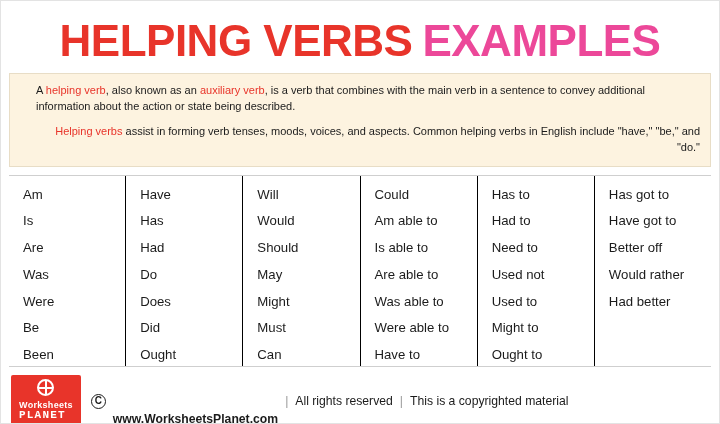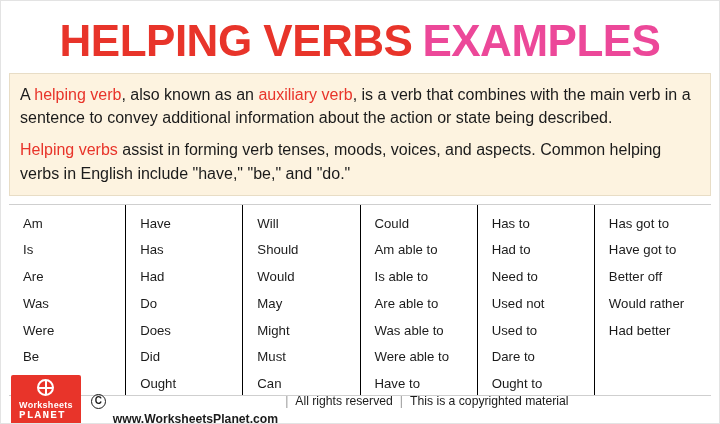--- a/index.html
+++ b/index.html
@@ -31,26 +31,26 @@
     font-family: "Liberation Sans", sans-serif;
   }
   .title-red { color: #e8342a; }
   .title-black { color: #ec4899; }
 
   
   .intro {
     margin: 0 8px;
     background: #fdf3e0;
     border: 1px solid #e8ddc6;
-    padding: 9px 10px 10px 10px;
-    font-size: 16px;
+    padding: 9px 10px 10px 26px;
+    font-size: 11px;
     line-height: 1.45;
     color: #1b1b1b;
   }
-  .intro p + p { margin-top: 9px; }
+  .intro p + p { margin-top: 9px; text-align: right; }
   .hl { color: #e8342a; }
 
   
   .grid-wrap {
     margin: 8px 8px 0 8px;
     border-top: 1px solid #cfcfcf;
     border-bottom: 1px solid #cfcfcf;
     display: flex;
     height: 192px;
   }
@@ -172,22 +172,22 @@
       <div class="item">Has</div>
       <div class="item">Had</div>
       <div class="item">Do</div>
       <div class="item">Does</div>
       <div class="item">Did</div>
       <div class="item">Ought</div>
     </div>
 
     <div class="col">
       <div class="item">Will</div>
+      <div class="item">Would</div>
       <div class="item">Should</div>
-      <div class="item">Would</div>
       <div class="item">May</div>
       <div class="item">Might</div>
       <div class="item">Must</div>
       <div class="item">Can</div>
     </div>
 
     <div class="col">
       <div class="item">Could</div>
       <div class="item">Am able to</div>
       <div class="item">Is able to</div>
@@ -196,21 +196,21 @@
       <div class="item">Were able to</div>
       <div class="item">Have to</div>
     </div>
 
     <div class="col">
       <div class="item">Has to</div>
       <div class="item">Had to</div>
       <div class="item">Need to</div>
       <div class="item">Used not</div>
       <div class="item">Used to</div>
-      <div class="item">Dare to</div>
+      <div class="item">Might to</div>
       <div class="item">Ought to</div>
     </div>
 
     <div class="col">
       <div class="item">Has got to</div>
       <div class="item">Have got to</div>
       <div class="item">Better off</div>
       <div class="item">Would rather</div>
       <div class="item">Had better</div>
     </div>

